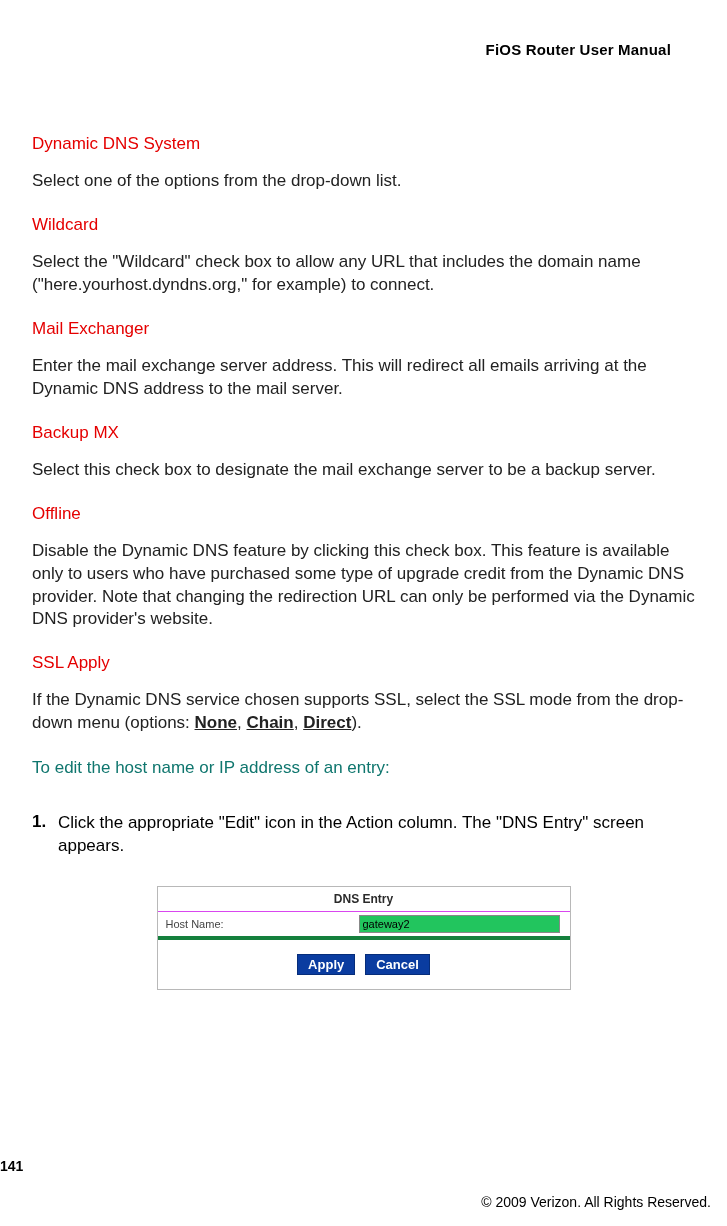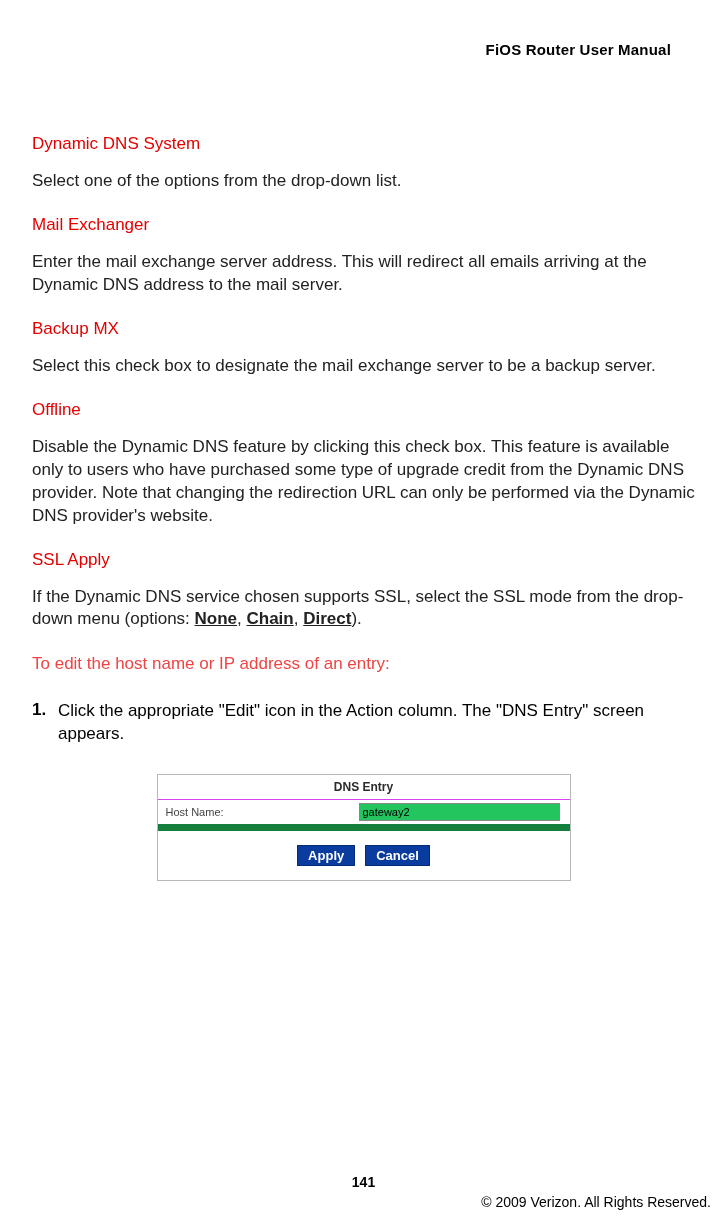--- a/index.html
+++ b/index.html
@@ -42,23 +42,23 @@
       color: #222222;
       line-height: 1.35;
       margin-bottom: 22px;
     }
     .bold {
       font-weight: 700;
       text-decoration: underline;
     }
     .edit-instruction {
       font-size: 17px;
-      color: #ef4444;
+      color: #0f766e;
       line-height: 1.35;
-      margin-bottom: 24px;
+      margin-bottom: 32px;
     }
     .numbered-item {
       display: flex;
       margin-bottom: 28px;
     }
     .numbered-item .num {
       font-weight: 700;
       font-size: 17px;
       min-width: 26px;
     }
@@ -77,21 +77,21 @@
       font-weight: 700;
       font-size: 12px;
       padding: 5px 0;
       color: #2b2b2b;
       border-bottom: 1px solid #d946ef;
     }
     .figure-row {
       display: flex;
       align-items: center;
       padding: 3px 10px 3px 8px;
-      border-bottom: 7px solid #15803d;
+      border-bottom: 4px solid #15803d;
     }
     .figure-label {
       flex: 1;
       font-size: 11px;
       color: #444;
     }
     .figure-input {
       flex: 1.0;
       font-size: 11px;
       height: 18px;
@@ -112,24 +112,24 @@
       font-size: 13px;
       font-weight: 700;
       border: 1px solid #062d7a;
       padding: 2px 10px;
       cursor: pointer;
       min-width: 52px;
       text-align: center;
     }
     .page-number {
       position: absolute;
-      bottom: 36px;
+      bottom: 52px;
       width: 727px;
       left: 0;
-      text-align: center;
+      text-align: left;
       font-weight: 700;
       font-size: 14px;
     }
     .copyright {
       position: absolute;
       bottom: 16px;
       right: 16px;
       font-size: 14px;
       color: #000;
     }
@@ -138,20 +138,24 @@
 <body>
 
 <div class="page">
   <div class="doc-title">FiOS Router User Manual</div>
 
   <div class="section">
     <div class="red-heading">Dynamic DNS System</div>
     <div class="body-text">Select one of the options from the drop-down list.</div>
   </div>
 
+  <div class="section">
+    <div class="red-heading">Wildcard</div>
+    <div class="body-text">Select the "Wildcard" check box to allow any URL that includes the domain name ("here.yourhost.dyndns.org," for example) to connect.</div>
+  </div>
 
   <div class="section">
     <div class="red-heading">Mail Exchanger</div>
     <div class="body-text">Enter the mail exchange server address. This will redirect all emails arriving at the Dynamic DNS address to the mail server.</div>
   </div>
 
   <div class="section">
     <div class="red-heading">Backup MX</div>
     <div class="body-text">Select this check box to designate the mail exchange server to be a backup server.</div>
   </div>

